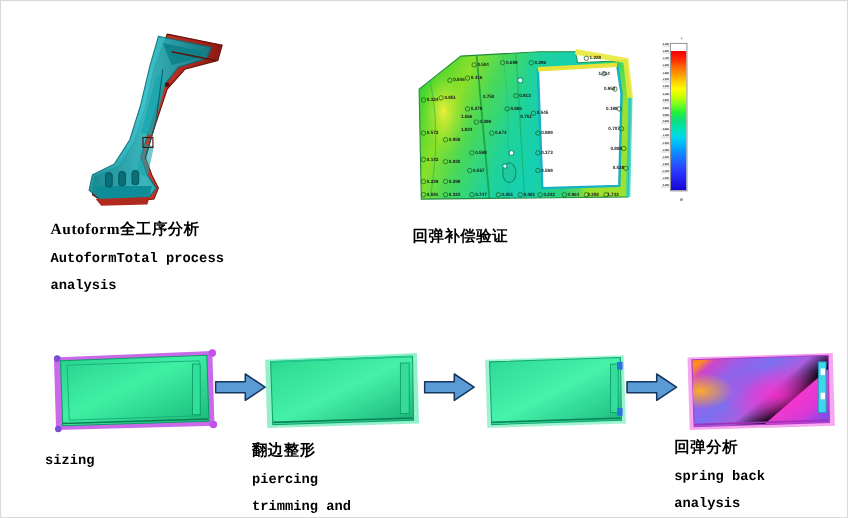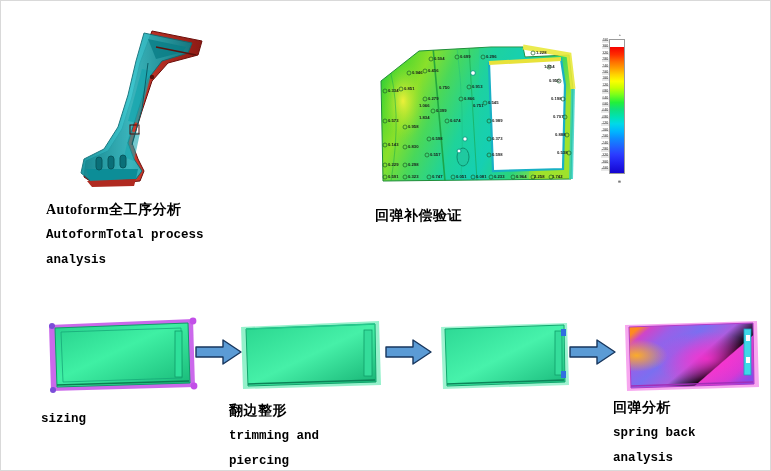--- a/index.html
+++ b/index.html
@@ -374,22 +374,22 @@
       <path d="M18 73 L140 69" stroke="#a22fb8" stroke-width="1.5" fill="none"></path>
     </svg>
   </div>
 
   <div class="label" style="left:40px;top:401px;width:160px;">
     <div class="en">sizing</div>
   </div>
 
   <div class="label" style="left:228px;top:401px;width:168px;">
     <div class="cn">翻边整形</div>
+    <div class="en">piercing</div>
     <div class="en">trimming and</div>
-    <div class="en">piercing</div>
   </div>
 
 
   <div class="label" style="left:612px;top:398px;width:160px;">
     <div class="cn">回弹分析</div>
     <div class="en">spring back</div>
     <div class="en">analysis</div>
   </div>
 
 </div>

